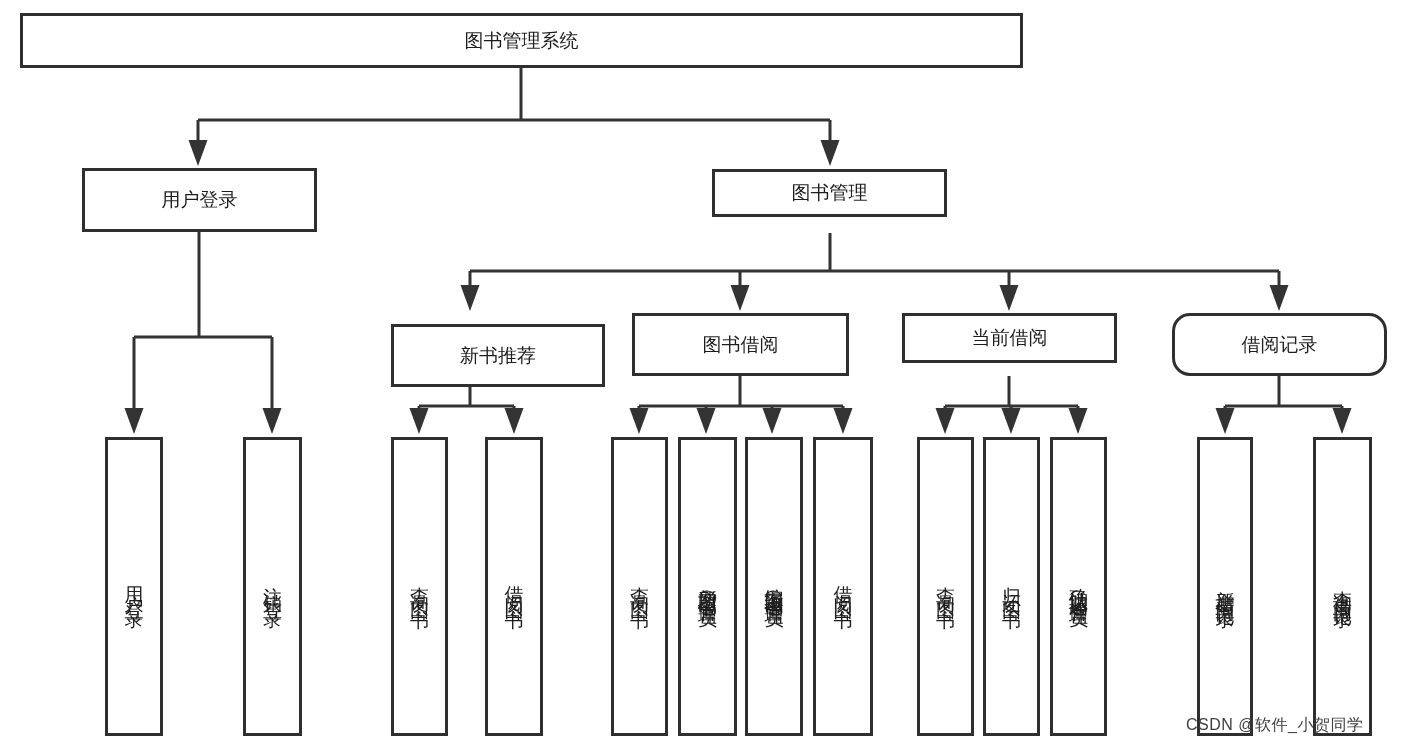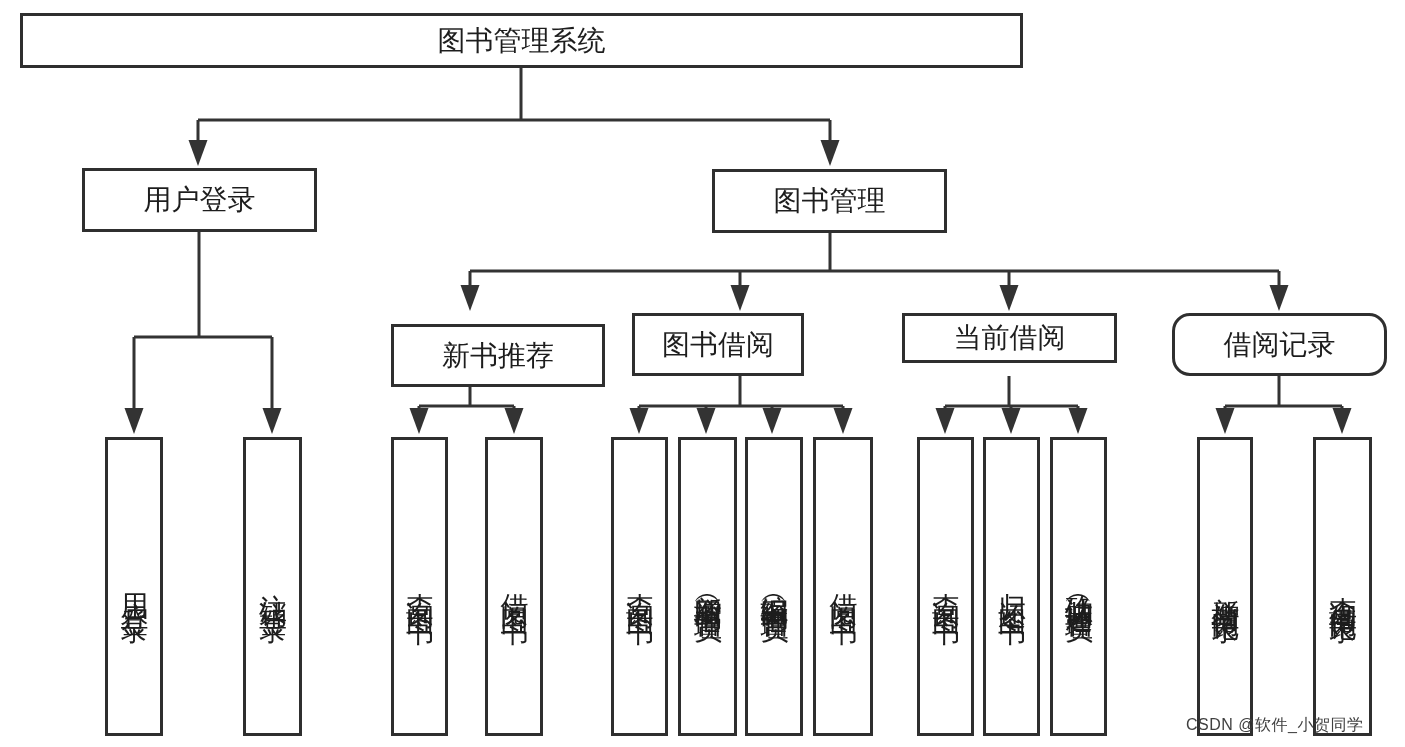--- a/index.html
+++ b/index.html
@@ -5,21 +5,21 @@
   html, body { margin:0; padding:0; background:#ffffff; }
   #canvas {
     position:relative; width:1405px; height:747px; background:#ffffff;
     overflow:hidden; font-family:"Liberation Sans", sans-serif;
   }
   #wires { position:absolute; left:0; top:0; width:1405px; height:747px; }
   .node {
     position:absolute; box-sizing:border-box;
     border:3px solid #2f2f2f; background:#ffffff;
     display:flex; align-items:center; justify-content:center;
-    font-size:28px; color:#1d1d1d;
+    font-size:19px; color:#1d1d1d;
   }
   .node .lbl { white-space:nowrap; }
   .leaf { top:437px; height:299px; }
   .vtext { writing-mode:vertical-rl; text-orientation:mixed; white-space:nowrap; }
   .v4 { letter-spacing:8px; }
   .v6 { letter-spacing:4px; }
   .v8 { letter-spacing:3px; }
   .watermark {
     position:absolute; left:1186px; top:715px;
     font-size:16px; color:#404040; letter-spacing:0.5px; white-space:nowrap;
@@ -83,28 +83,28 @@
     </g>
   </svg>
 
   <div class="node" style="left:20px;top:13px;width:1003px;height:55px;">
     <span class="lbl">图书管理系统</span>
   </div>
 
   <div class="node" style="left:82px;top:168px;width:235px;height:64px;">
     <span class="lbl">用户登录</span>
   </div>
-  <div class="node" style="left:712px;top:169px;width:235px;height:64px;">
+  <div class="node" style="left:712px;top:169px;width:235px;height:48px;">
     <span class="lbl">图书管理</span>
   </div>
 
   <div class="node" style="left:363px;top:324px;width:214px;height:63px;margin-left:28px;">
     <span class="lbl">新书推荐</span>
   </div>
-  <div class="node" style="left:632px;top:313px;width:172px;height:63px;">
+  <div class="node" style="left:632px;top:313px;width:217px;height:63px;">
     <span class="lbl">图书借阅</span>
   </div>
   <div class="node" style="left:902px;top:313px;width:215px;height:50px;">
     <span class="lbl">当前借阅</span>
   </div>
   <div class="node" style="left:1172px;top:313px;width:215px;height:63px;border-radius:18px;">
     <span class="lbl">借阅记录</span>
   </div>
 
   <div class="node leaf" style="left:105px;width:58px;">

